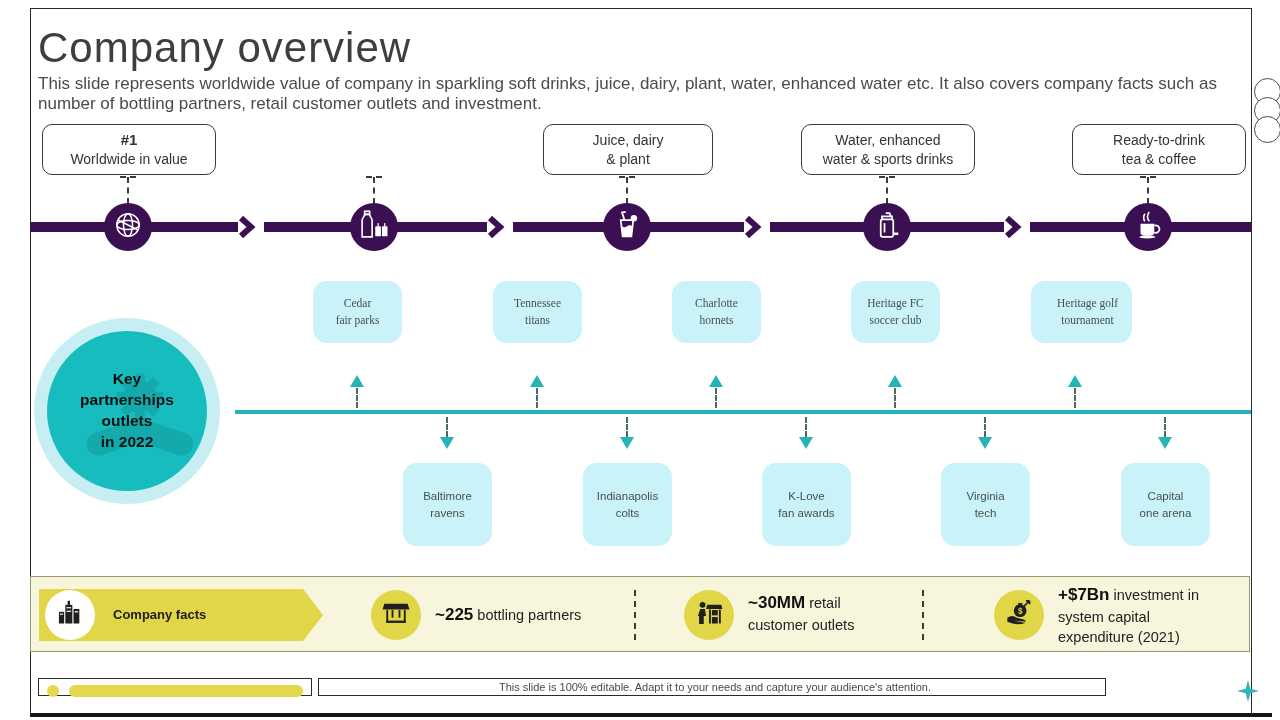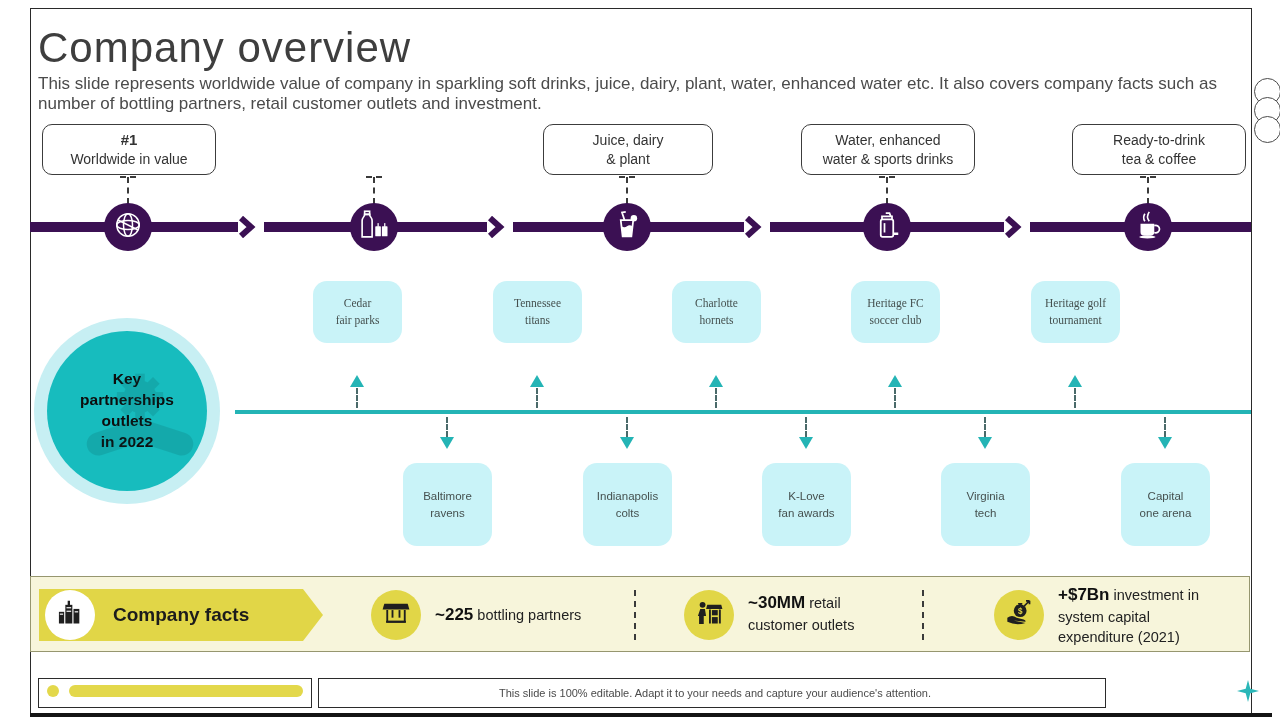--- a/index.html
+++ b/index.html
@@ -51,29 +51,29 @@
         font-size:11.5px;color:#45504f;line-height:1.45;text-align:center;}
   .pbox.top{top:281px;height:62px;font-family:Liberation Serif, serif;}
   .pbox.bot{top:463px;height:83px;}
 
   
   .facts-bar{position:absolute;left:30px;top:576px;width:1220px;height:76px;background:#F7F5DB;border:1px solid #96966f;box-sizing:border-box;}
   .facts-banner{position:absolute;left:8px;top:12px;width:284px;height:52px;background:#E1D647;
                 clip-path:polygon(0 0,calc(100% - 20px) 0,100% 50%,calc(100% - 20px) 100%,0 100%);}
   .facts-banner .wc{position:absolute;left:6px;top:1px;width:50px;height:50px;background:#fff;border-radius:50%;
                 display:flex;align-items:center;justify-content:center;}
-  .facts-banner .lbl{position:absolute;left:74px;top:0;line-height:52px;font-weight:bold;font-size:19px;color:#1c1c1c;}
+  .facts-banner .lbl{position:absolute;left:74px;top:0;line-height:52px;font-weight:bold;font-size:13px;color:#1c1c1c;}
   .fact-circle{position:absolute;top:13px;width:50px;height:50px;border-radius:50%;background:#E1D647;
                display:flex;align-items:center;justify-content:center;}
   .fact-text{position:absolute;font-size:14.5px;color:#222;line-height:1.4;}
   .fact-text b{font-size:17px;color:#111;}
   .fact-div{position:absolute;top:13px;height:50px;width:0;border-left:2px dashed #3a3a3a;}
 
   
-  .foot-box{position:absolute;top:678px;height:30px;border:1.5px solid #2b2b2b;box-sizing:border-box;background:#fff;padding-left:6px;}
+  .foot-box{position:absolute;top:678px;height:18px;border:1.5px solid #2b2b2b;box-sizing:border-box;background:#fff;padding-left:6px;}
   .foot-dot{position:absolute;left:8px;top:6px;width:12px;height:12px;border-radius:50%;background:#E3D84B;}
   .foot-prog{position:absolute;left:30px;top:6px;width:234px;height:12px;border-radius:6px;background:#E3D84B;}
   .foot-note{display:flex;align-items:center;justify-content:center;font-size:11px;color:#4a4a4a;}
 </style>
 </head>
 <body>
 
 <div id="slide">
 
   <div class="frame"></div>
@@ -236,21 +236,21 @@
     <div>titans</div>
   </div>
   <div class="pbox top" style="left:672px;justify-content:center;">
     <div>Charlotte</div>
     <div>hornets</div>
   </div>
   <div class="pbox top" style="left:851px;">
     <div>Heritage FC</div>
     <div>soccer club</div>
   </div>
-  <div class="pbox top" style="left:1031px;">
+  <div class="pbox top" style="left:1031px;padding-left:12px;">
     <div>Heritage golf</div>
     <div>tournament</div>
   </div>
 
   <div class="arr-up" style="left:350px;"></div>
     <div class="arr-stem" style="left:356px;top:388px;height:20px;"></div>
   <div class="arr-up" style="left:530px;"></div>
     <div class="arr-stem" style="left:536px;top:388px;height:20px;"></div>
   <div class="arr-up" style="left:709px;"></div>
     <div class="arr-stem" style="left:715px;top:388px;height:20px;"></div>

